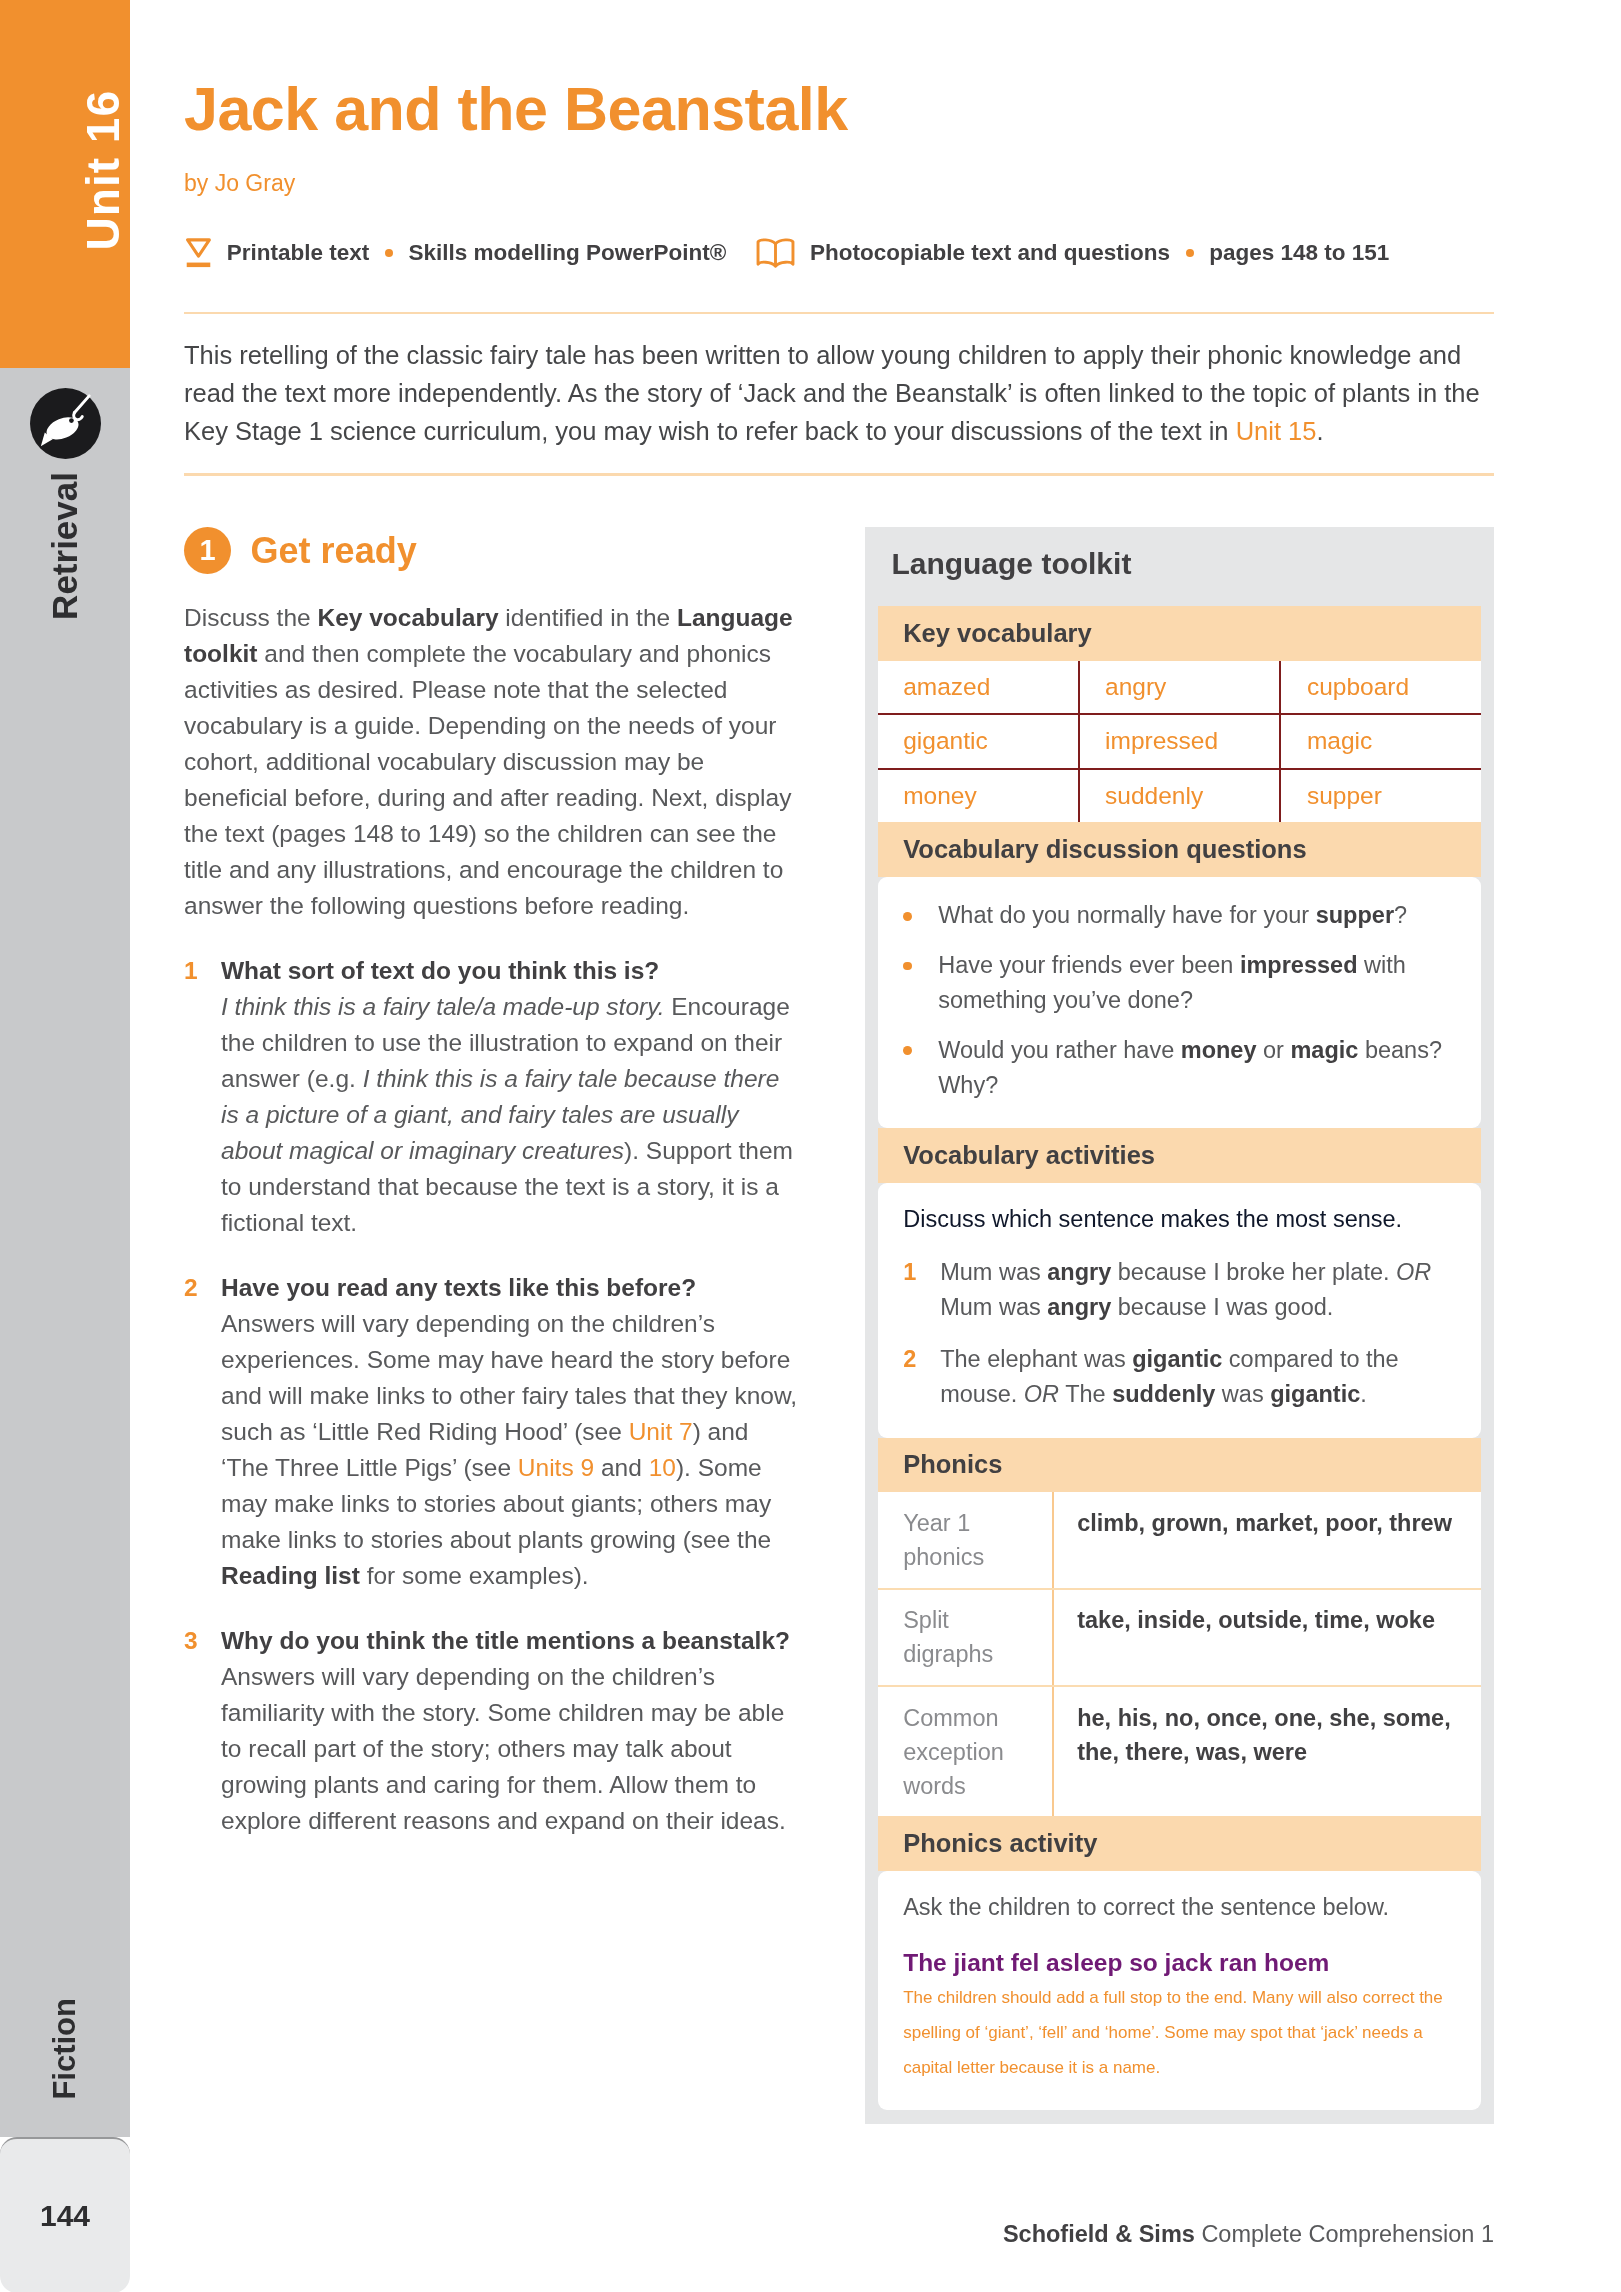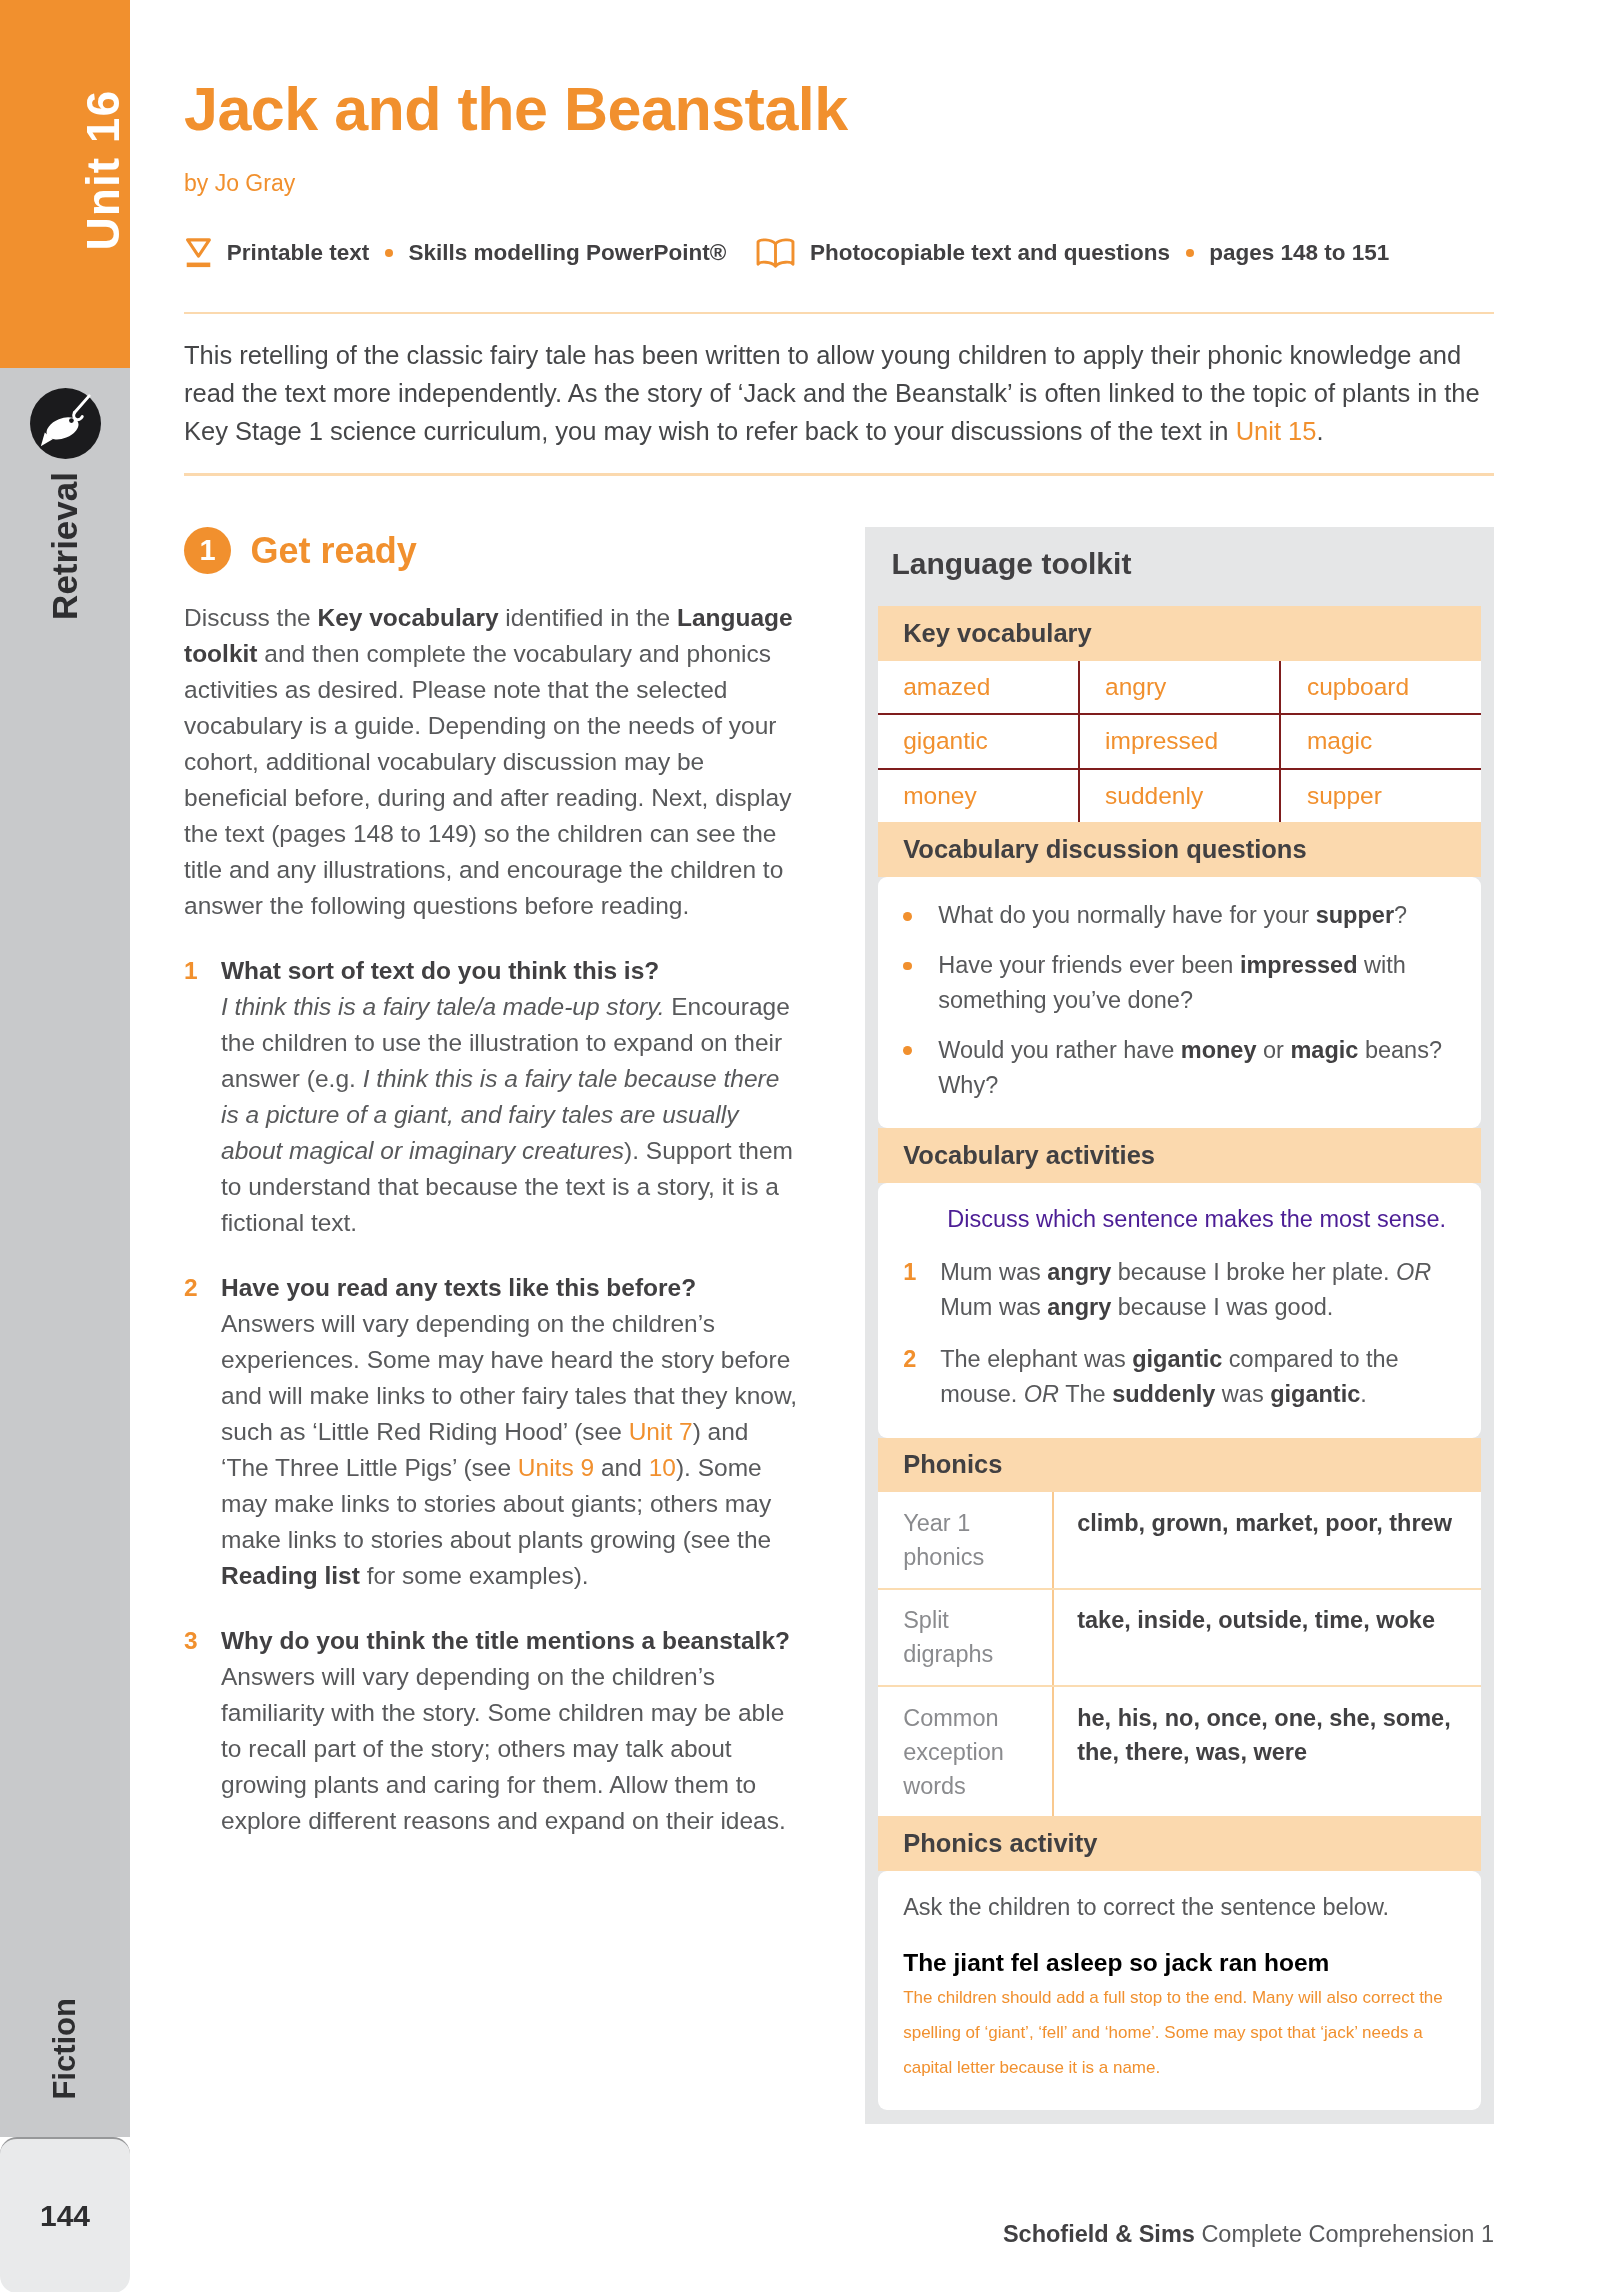--- a/index.html
+++ b/index.html
@@ -102,35 +102,35 @@
   }
   .kv-cell {
     background:#ffffff; padding:11.8px 5.9px 12.7px 25.5px;
     color:#F1902E; font-size:24.5px;
   }
   .white-sec { background:#ffffff; padding:19.6px 25.5px 25.5px 25.5px;border-radius:9px; }
   .bullet-row { display:grid; grid-template-columns:35px 1fr; margin-top:14.7px; }
   .bullet-row:first-child { margin-top:2px; }
   .bullet-dot { width:8.8px; height:8.8px; border-radius:50%; background:#F1902E; margin-top:13.7px; }
   .tk-body { font-size:23.5px; line-height:35px; color:#58595B; }
-  .act-intro { font-size:23.5px; line-height:35px; color:#4c1d95;margin-left:44px; }
+  .act-intro { font-size:23.5px; line-height:35px; color:#0f172a; }
   .act-item { display:grid; grid-template-columns:37px 1fr; margin-top:17.6px; }
   .act-num { color:#F1902E; font-weight:700; font-size:23.5px; line-height:35px; }
 
   .ph-table { background:#ffffff; }
   .ph-row { display:grid; grid-template-columns:176px 1fr; border-top:2px solid #FBDCB1; }
   .ph-row:first-child { border-top:none; }
   .ph-label {
     padding:13.7px 7.8px 13.7px 25.5px; color:#8A8B8E; font-size:23.5px; line-height:34px;
     border-right:2px solid #F9C98F;
   }
   .ph-words { padding:13.7px 9.8px 13.7px 23.5px; color:#414042; font-weight:700; font-size:23.5px; line-height:34px; }
 
   .pa-instruction { font-size:23.5px; line-height:35px; color:#58595B; }
-  .pa-sentence { margin-top:19.6px; font-size:24.5px; font-weight:700; color:#000000; line-height:35px; }
+  .pa-sentence { margin-top:19.6px; font-size:24.5px; font-weight:700; color:#701a75; line-height:35px; }
   .pa-answer { font-size:17px; line-height:35px; color:#F1902E; }
 
   
   .footer-right {
     position:absolute; left:184px; top:2221px; width:1310px; text-align:right;
     font-size:23.5px; color:#58595B;
   }
   .footer-right .brand { font-weight:700; color:#414042; }
 </style>
 </head>

